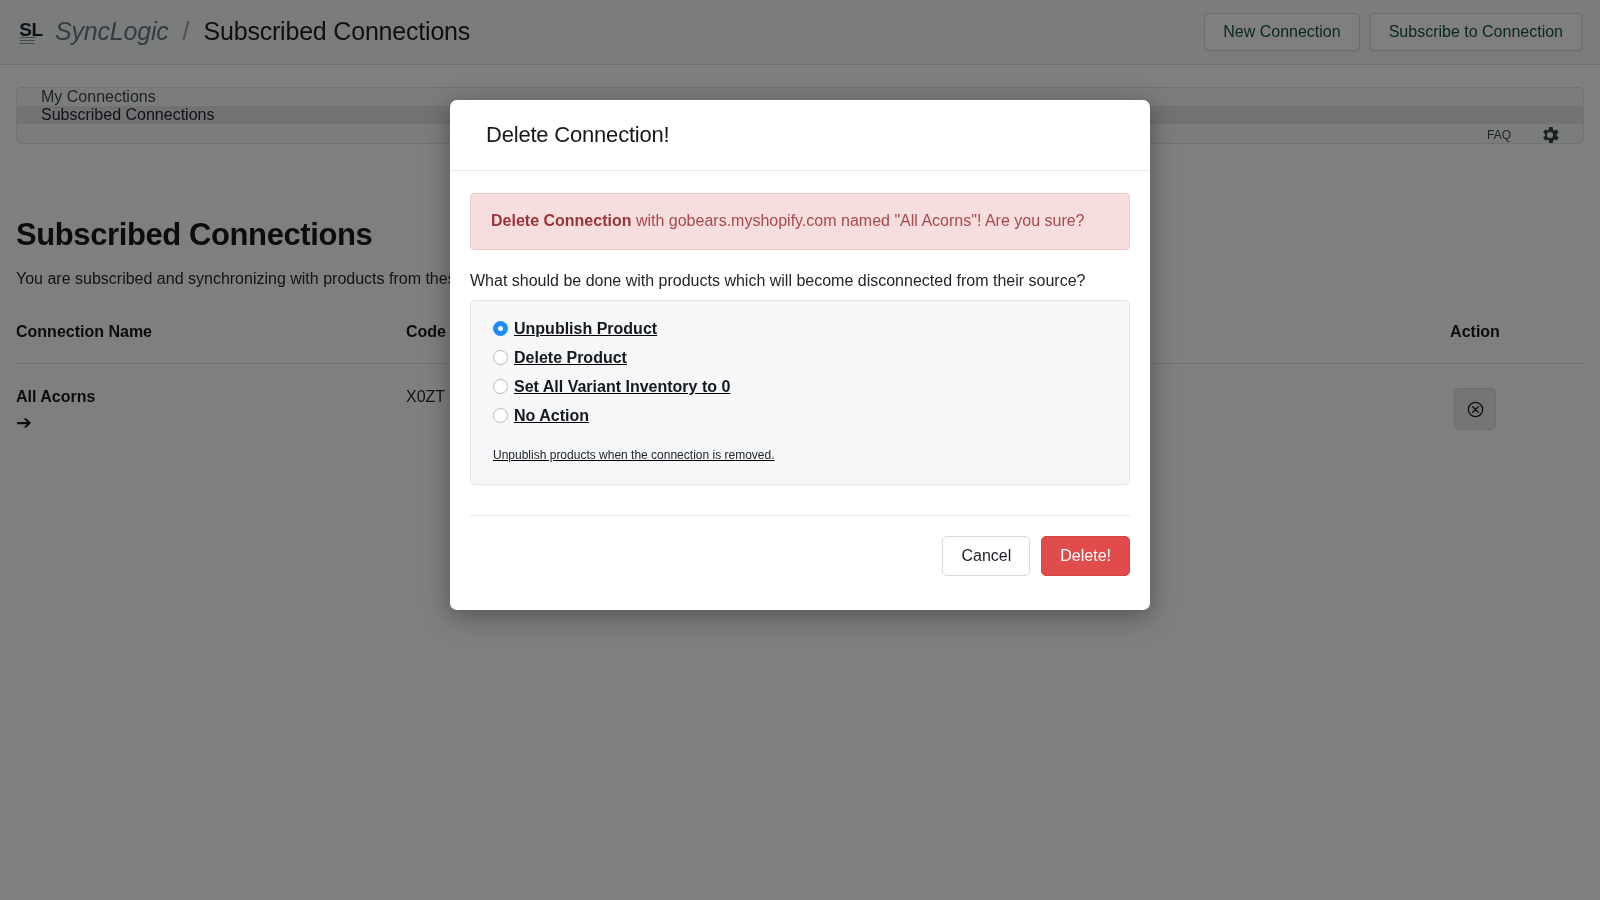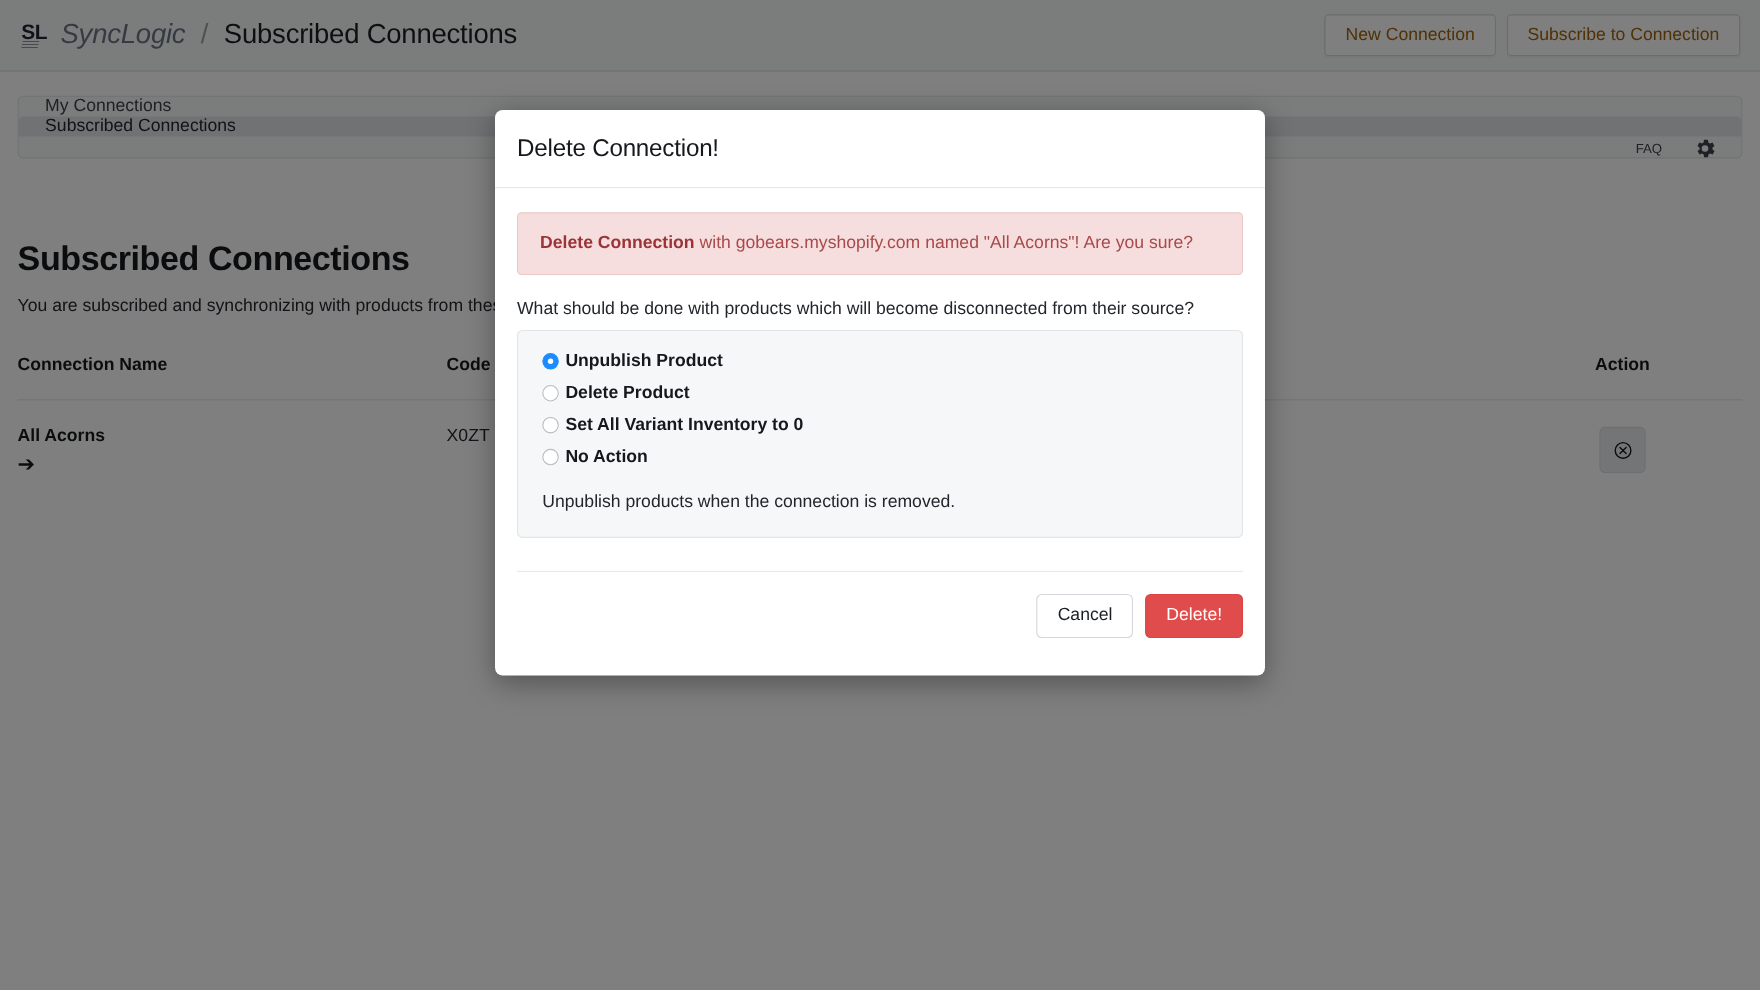--- a/index.html
+++ b/index.html
@@ -43,21 +43,21 @@
   .crumb-current { font-size: 25px; color: #1b1f24; font-weight: 500; letter-spacing: -0.2px; }
 
   .topbar-actions { margin-left: auto; display: flex; gap: 10px; margin-right: 18px; }
   .hbtn {
     background: #ffffff;
     border: 1px solid #d5d8dc;
     border-radius: 4px;
     padding: 0 18px;
     height: 38px;
     font-size: 16px;
-    color: #a16207;
+    color: #14532d;
     font-family: "Liberation Sans", sans-serif;
     cursor: pointer;
     box-shadow: 0 1px 1px rgba(0,0,0,0.04);
   }
 
   
   .page {
     position: absolute; top: 65px; left: 0;
     width: 1600px; height: 835px;
     background: #ffffff;
@@ -126,21 +126,21 @@
     position: absolute;
     left: 450px; top: 100px;
     width: 700px;
     background: #ffffff;
     border-radius: 7px;
     box-shadow: 0 6px 26px rgba(0,0,0,0.35);
     z-index: 20;
     overflow: hidden;
   }
   .modal-head {
-    padding: 22px 20px;
+    padding: 22px 36px;
     border-bottom: 1px solid #e6e8ea;
   }
   .modal-title { font-size: 22px; color: #15181c; letter-spacing: -0.2px; }
   .modal-body { padding: 22px 20px 14px 20px; }
 
   .alert-danger {
     background: #f6dede;
     border: 1px solid #ecc9c9;
     border-radius: 4px;
     padding: 17px 20px;
@@ -151,38 +151,39 @@
   .alert-danger b { color: #9b3437; font-weight: bold; }
 
   .prompt { margin-top: 22px; font-size: 16px; color: #22262c; }
 
   .radio-panel {
     margin-top: 10px;
     background: #f6f7f8;
     border: 1px solid #e2e4e7;
     border-radius: 5px;
     padding: 19px 22px 22px 22px;
+    text-decoration: underline;
   }
   .radio-row { display: flex; align-items: center; margin-bottom: 11px; }
   .radio-row:last-of-type { margin-bottom: 0; }
   .rdo {
     width: 15px; height: 15px; border-radius: 50%;
     border: 1px solid #b9bdc2; background: #ffffff;
     flex: 0 0 auto; margin-right: 6px;
     display: inline-block; position: relative;
     cursor: pointer;
   }
   .rdo.on { background: #1a8cff; border-color: #1a8cff; }
   .rdo.on:after {
     content: ""; position: absolute;
     left: 4px; top: 4px; width: 5px; height: 5px;
     border-radius: 50%; background: #ffffff;
   }
   .rlabel { font-size: 16px; font-weight: bold; color: #15181c; cursor: pointer; }
-  .radio-desc { margin-top: 23px; font-size: 16px; color: #22262c; }
+  .radio-desc { margin-top: 23px; font-size: 12px; color: #22262c; }
 
   .modal-foot {
     border-top: 1px solid #e6e8ea;
     margin: 16px 20px 0 20px;
     padding: 20px 0 34px 0;
     display: flex; justify-content: flex-end; gap: 11px;
   }
   .mbtn {
     height: 40px; padding: 0 18px;
     font-size: 16px; border-radius: 5px;

